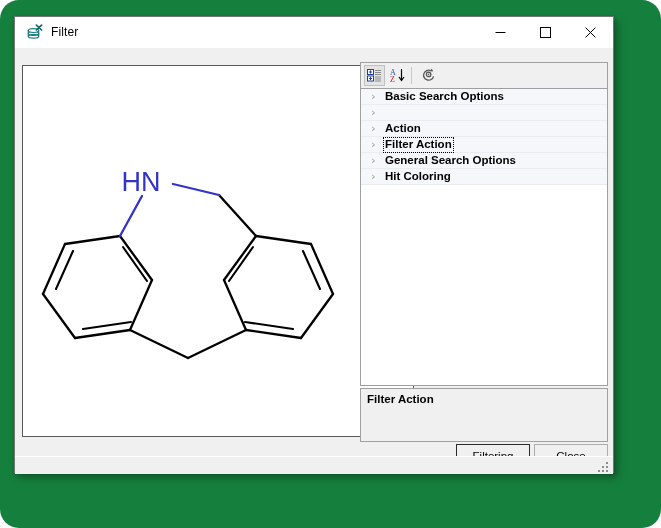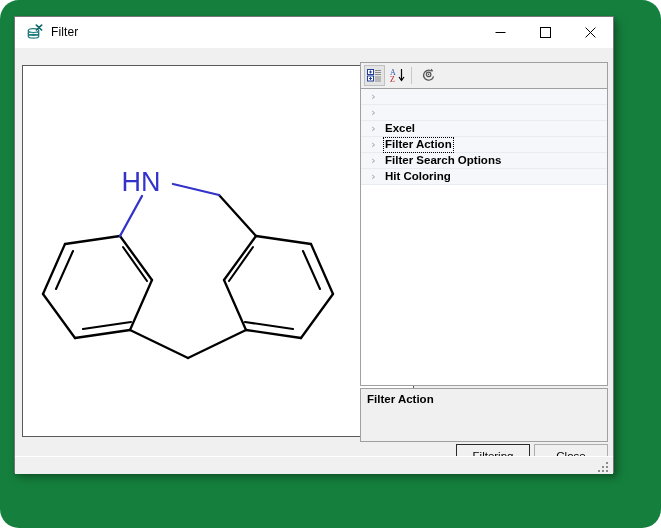--- a/index.html
+++ b/index.html
@@ -351,35 +351,36 @@
               <circle cx="7.6" cy="6.4" r="2.3" fill="none" stroke="#555" stroke-width="1.2"></circle>
               <circle cx="7.6" cy="6.4" r="0.8" fill="#555"></circle>
             </svg>
           </button>
         </div>
 
         <div id="prop-list">
 
         <div class="prop-row">
               <span class="prop-chevron">›</span>
+              <span class="prop-label">Basic Search Options</span>
             </div>
             <div class="prop-row">
               <span class="prop-chevron">›</span>
             </div>
             <div class="prop-row">
               <span class="prop-chevron">›</span>
-              <span class="prop-label">Excel</span>
+              <span class="prop-label">Action</span>
             </div>
             <div class="prop-row focused">
               <span class="prop-chevron">›</span>
               <span class="prop-label">Filter Action</span>
             </div>
             <div class="prop-row">
               <span class="prop-chevron">›</span>
-              <span class="prop-label">Filter Search Options</span>
+              <span class="prop-label">General Search Options</span>
             </div>
             <div class="prop-row">
               <span class="prop-chevron">›</span>
               <span class="prop-label">Hit Coloring</span>
             </div>
           </div>
       </div>
 
       <div id="desc-panel">
         <div id="desc-title">Filter Action</div>

